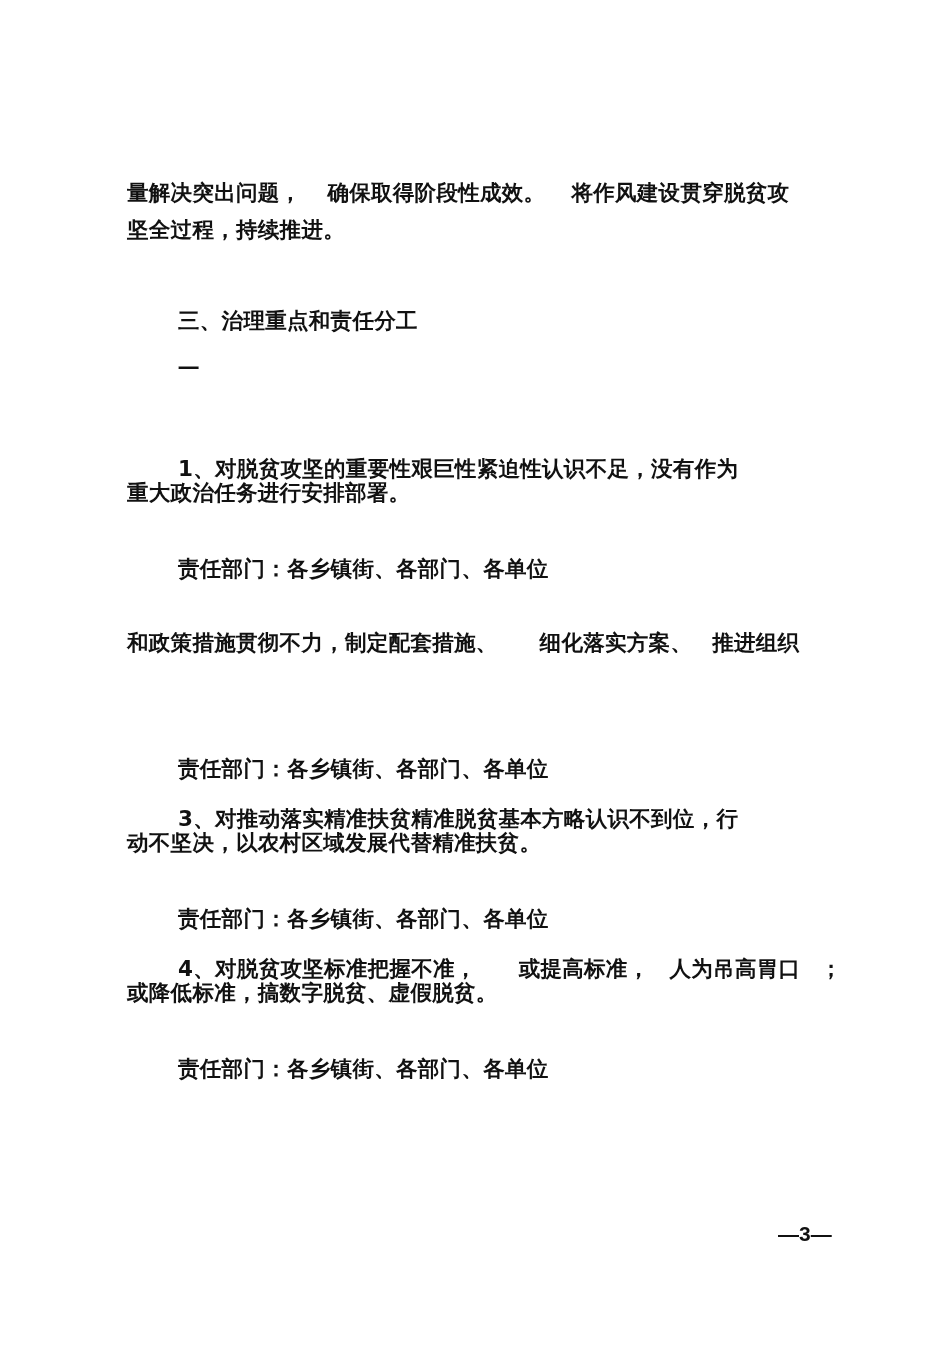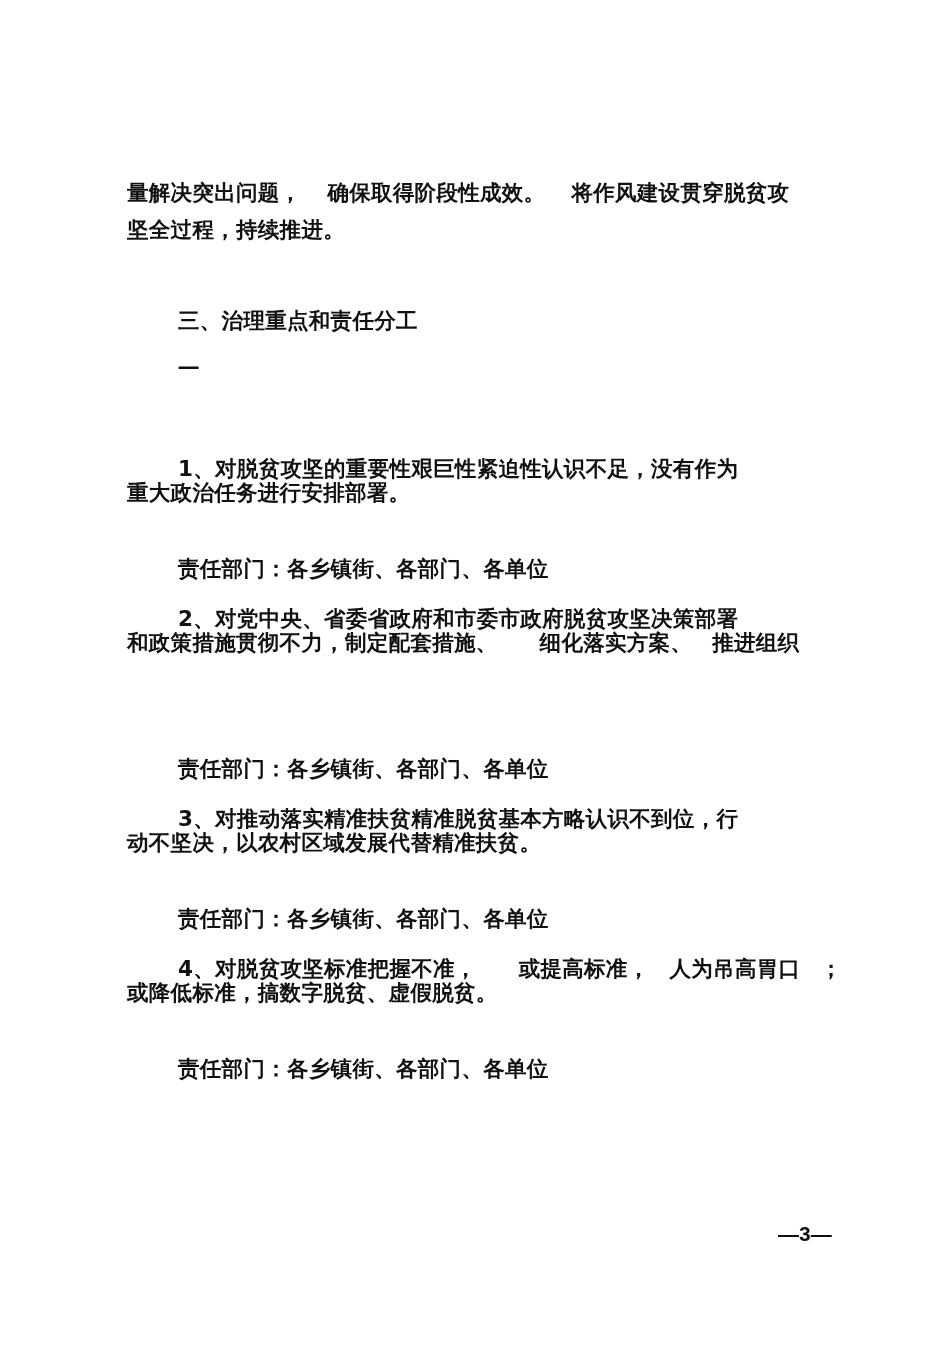--- a/index.html
+++ b/index.html
@@ -54,21 +54,20 @@
   <div class="line l-left" style="top:178px;"><span>量解决突出问题，</span><span class="gap g1"></span><span>确保取得阶段性成效。</span><span class="gap g1"></span><span>将作风建设贯穿脱贫攻</span></div>
   <div class="line l-left" style="top:215px;">坚全过程，持续推进。</div>
 
   <div class="line l-ind" style="top:280px;">三、治理重点和责任分工</div>
   <div class="line l-ind" style="top:328px;">一</div>
 
   <div class="line l-ind" style="top:428px;">1、对脱贫攻坚的重要性艰巨性紧迫性认识不足，没有作为</div>
   <div class="line l-left" style="top:478px;">重大政治任务进行安排部署。</div>
   <div class="line l-ind" style="top:528px;">责任部门：各乡镇街、各部门、各单位</div>
 
-  <div class="line l-ind" style="top:578px;">2、对党中央、省委省政府和市委市政府脱贫攻坚决策部署</div>
   <div class="line l-left" style="top:628px;"><span>和政策措施贯彻不力，制定配套措施、</span><span class="gap g2"></span><span>细化落实方案、</span><span class="gap g3"></span><span>推进组织</span></div>
   <div class="line l-ind" style="top:728px;">责任部门：各乡镇街、各部门、各单位</div>
 
   <div class="line l-ind" style="top:778px;">3、对推动落实精准扶贫精准脱贫基本方略认识不到位，行</div>
   <div class="line l-left" style="top:828px;text-align:center;">动不坚决，以农村区域发展代替精准扶贫。</div>
   <div class="line l-ind" style="top:878px;">责任部门：各乡镇街、各部门、各单位</div>
 
   <div class="line l-ind" style="top:928px;"><span>4、对脱贫攻坚标准把握不准，</span><span class="gap g2"></span><span>或提高标准，</span><span class="gap g3"></span><span>人为吊高胃口</span><span class="gap g3"></span><span>；</span></div>
   <div class="line l-left" style="top:978px;">或降低标准，搞数字脱贫、虚假脱贫。</div>
   <div class="line l-ind" style="top:1028px;">责任部门：各乡镇街、各部门、各单位</div>

